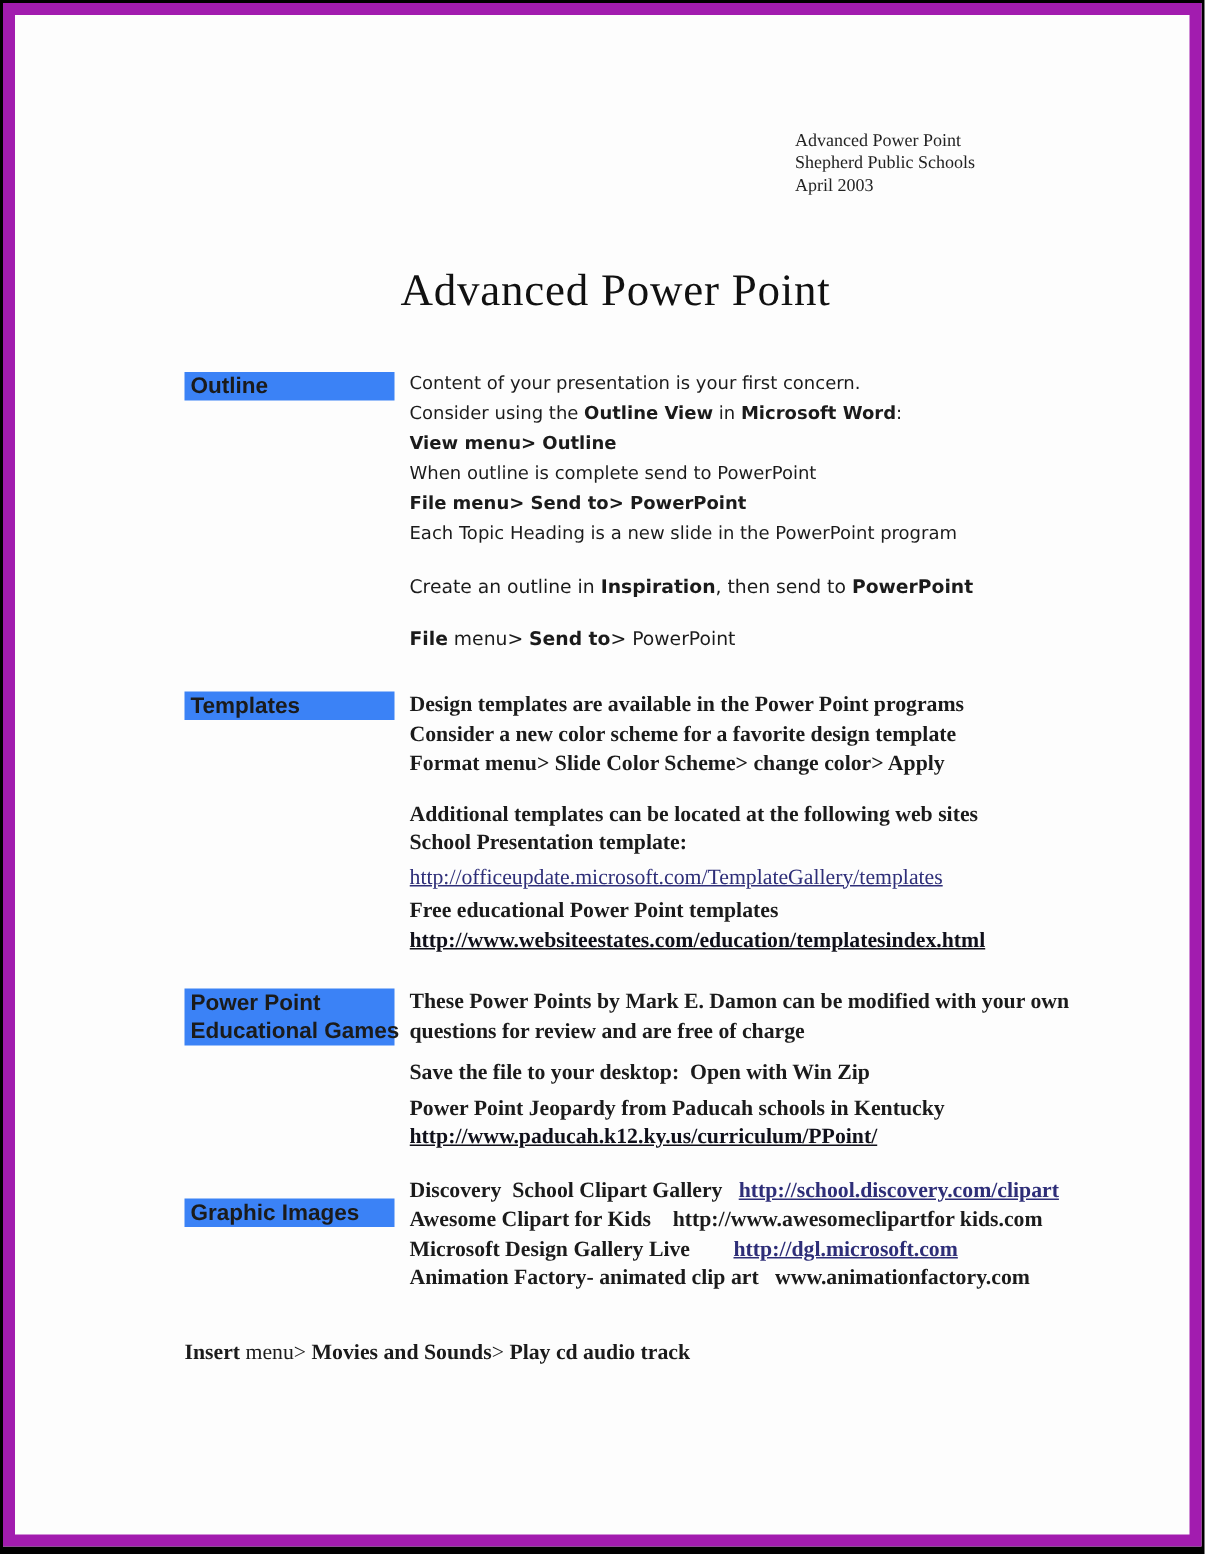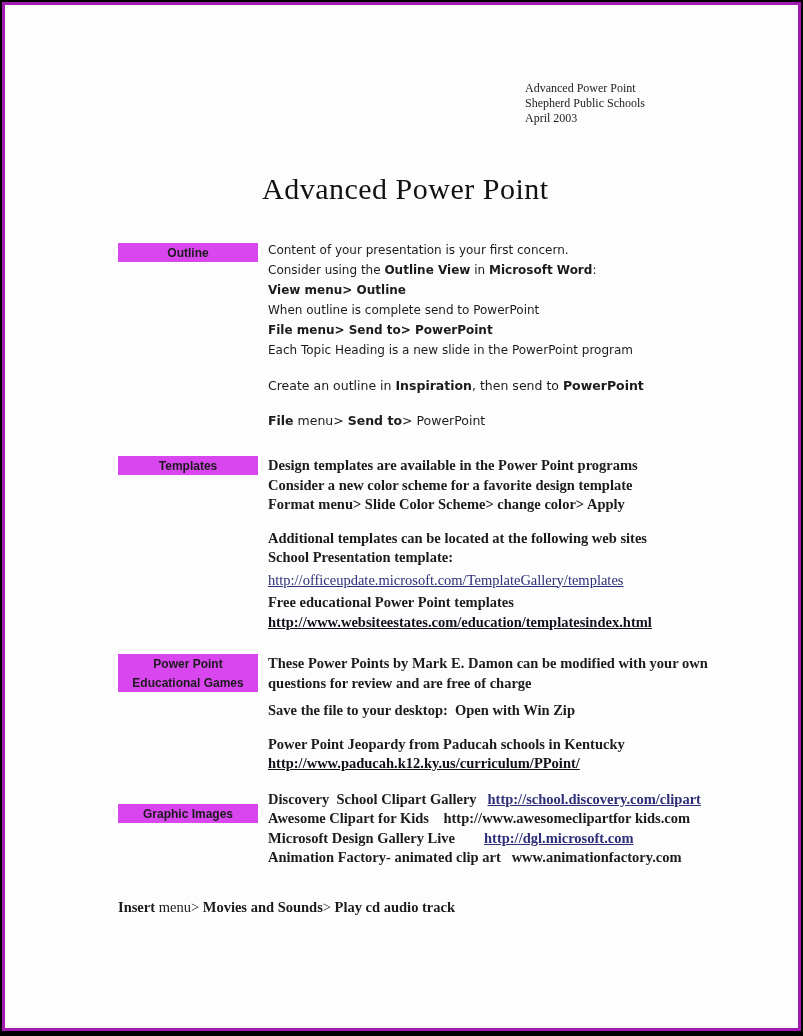--- a/index.html
+++ b/index.html
@@ -2,37 +2,37 @@
 <html><head>
 <meta charset="utf-8">
 <style>
   html,body{margin:0;padding:0;}
   body{
     width:803px;height:1036px;background:#000;position:relative;overflow:hidden;
     font-family:"Liberation Serif",serif;
   }
   .frame{
     position:absolute;top:2px;left:2px;right:2px;bottom:5px;
-    border:3px solid #a21caf;background:#fdfdfd;overflow:hidden;
+    border:8px solid #a21caf;background:#fdfdfd;overflow:hidden;
   }
   .header-block{
     margin:76px 0 0 520px;font-size:12px;line-height:15px;color:#222;
     font-family:"Liberation Serif",serif;
   }
   .doc-title{
     margin:46px 0 0 257px;font-size:30px;letter-spacing:.5px;color:#111;
     font-family:"Liberation Serif",serif;font-weight:400;
   }
   .sections{padding-left:113px;}
   .sec-row{display:flex;align-items:flex-start;}
   .sec-left{width:150px;flex:0 0 150px;}
   .sec-label{
-    background:#d946ef;width:132px;padding:2px 4px 1px 4px;
-    font-family:"Liberation Sans",sans-serif;font-weight:bold;font-size:12px;
-    line-height:16px;color:#1b1b1b;white-space:nowrap;text-align:center;
+    background:#3b82f6;width:132px;padding:2px 4px 1px 4px;
+    font-family:"Liberation Sans",sans-serif;font-weight:bold;font-size:15px;
+    line-height:16px;color:#1b1b1b;white-space:nowrap;
   }
   .sec-sub{
     font-family:"Liberation Sans",sans-serif;font-weight:bold;font-size:12.5px;
     line-height:15px;color:#1b1b1b;padding-left:4px;white-space:nowrap;
   }
   .sec-sub:first-of-type{margin-top:8px;}
   .sec-content{width:445px;flex:0 0 445px;overflow:hidden;color:#1b1b1b;}
   .line{white-space:pre;}
   .blk-comic .line{font-family:"DejaVu Sans",sans-serif;font-size:12px;line-height:20px;}
   .blk-comic-sm .line{font-family:"DejaVu Sans",sans-serif;font-size:12.5px;line-height:19px;margin-top:16px;}
@@ -96,21 +96,21 @@
         <div class="sec-left">
           <div class="sec-label">Power Point</div>
           <div class="sec-label">Educational Games</div>
         </div>
         <div class="sec-content">
           <div class="blk blk-times">
             <div class="line"><span class="part b">These Power Points by Mark E. Damon can be modified with your own</span></div>
             <div class="line"><span class="part b">questions for review and are free of charge</span></div>
             <div class="line" style="margin-top: 8px;"><span class="part b">Save the file to your desktop:  Open with Win Zip</span></div>
           </div>
-          <div class="blk blk-times" style="margin-top: 14px;">
+          <div class="blk blk-times" style="margin-top: 4px;">
             <div class="line"><span class="part b">Power Point Jeopardy from Paducah schools in Kentucky</span></div>
             <div class="line"><span class="part b u" style="color: rgb(16, 16, 26);">http://www.paducah.k12.ky.us/curriculum/PPoint/</span></div>
           </div>
         </div>
       </div>
       <div class="sec-row" style="margin-top: 16px;">
         <div class="sec-left" style="padding-top: 14px;">
           <div class="sec-label">Graphic Images</div>
         </div>
         <div class="sec-content">

